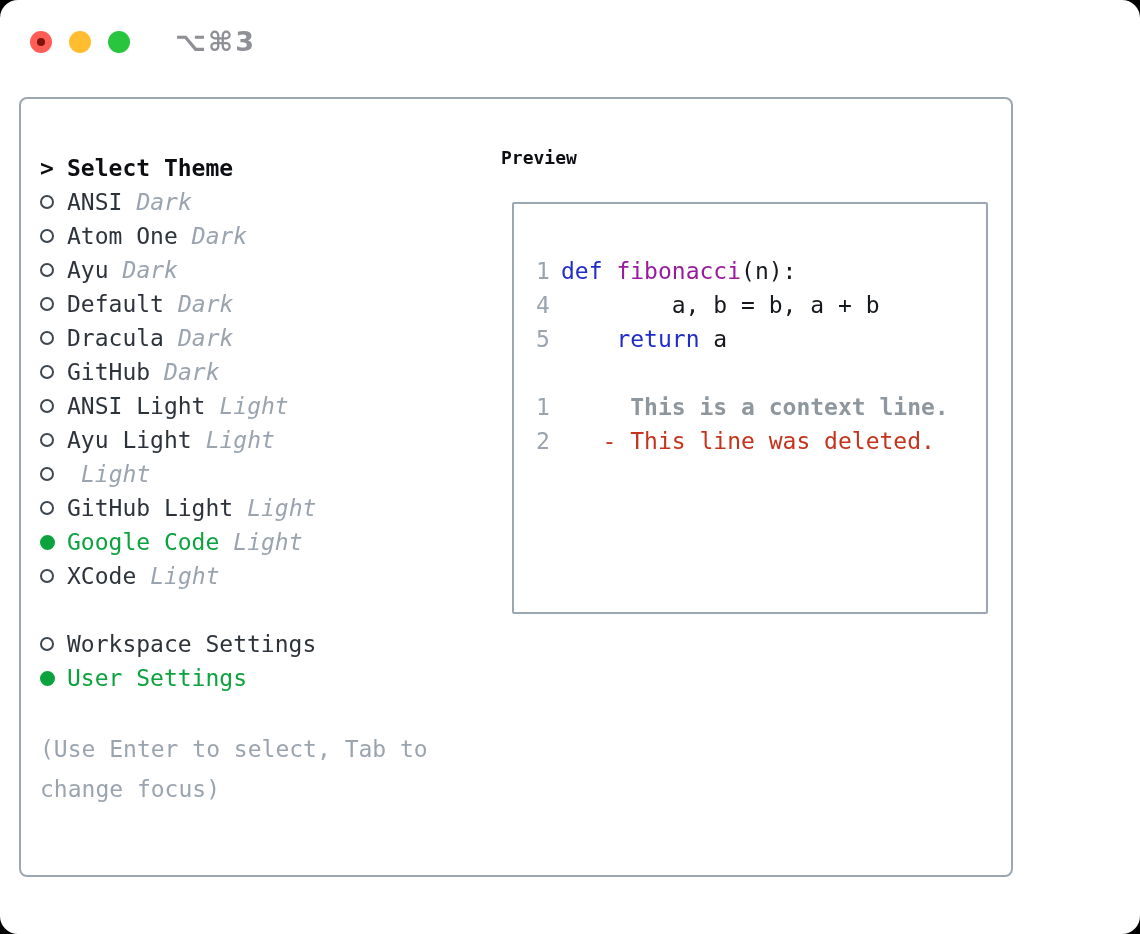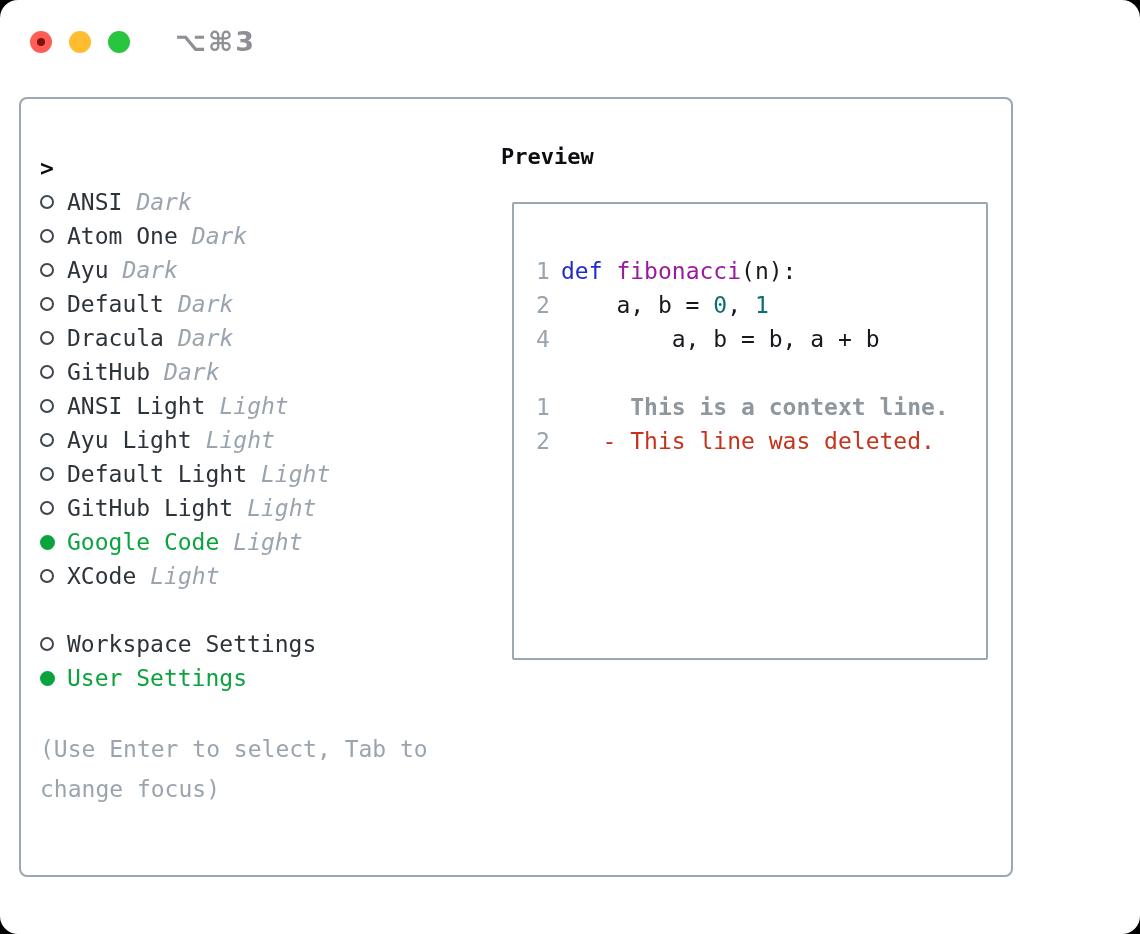--- a/index.html
+++ b/index.html
@@ -50,23 +50,23 @@
   }
   .marker.selected{background:var(--accent-green);border-color:var(--accent-green);width:15px;height:15px;flex-basis:15px;margin-right:12px;}
   .marker.blank{border:none;background:transparent;}
   .cursor{width:27px;flex:0 0 27px;font-weight:700;color:var(--ink-strong);}
   .head-title{font-weight:700;color:var(--ink-strong);}
   .name{color:var(--ink);}
   .name.selected-text{color:var(--accent-green);}
   .variant{color:var(--muted-gray);font-style:italic;margin-left:14px;}
   .hint{width:432px;color:var(--muted-gray);font-size:23px;line-height:40px;}
   
-  .preview-title-row{position:absolute;left:480px;top:40px;height:34px;display:flex;align-items:center;font-size:22px;}
+  .preview-title-row{position:absolute;left:480px;top:48px;height:34px;display:flex;align-items:flex-start;font-size:18px;}
   .preview-box{
-    position:absolute;left:491px;top:103px;width:476px;height:458px;
+    position:absolute;left:491px;top:103px;width:476px;height:412px;
     border:2px solid var(--border-gray);border-radius:2px;background:#fff;
     padding:50px 0 0 22px;overflow:hidden;
   }
   .code-line{height:34px;line-height:34px;font-size:23px;white-space:pre;}
   .lineno{display:inline-block;min-width:14px;margin-right:11px;color:var(--muted-gray);}
   .tok-plain{color:var(--code-ink);}
   .tok-kwd{color:var(--keyword-blue);}
   .tok-fn{color:var(--function-purple);}
   .tok-num{color:var(--number-teal);}
   .tok-ctx{color:var(--ctx-gray);font-weight:bold;}
@@ -86,32 +86,33 @@
       <span class="light yellow"></span>
       <span class="light green"></span>
       <span class="shortcut">⌥⌘3</span>
     </div>
 
     <div class="main-box">
 
       <div class="left-col">
         <div class="row">
           <span class="cursor">&gt;</span>
+          <span class="head-title">Select Theme</span>
         </div>
 
         <div id="theme-list">
             <div class="row"><span class="marker"></span><span class="name">ANSI</span><span class="variant">Dark</span></div>
             <div class="row"><span class="marker"></span><span class="name">Atom One</span><span class="variant">Dark</span></div>
             <div class="row"><span class="marker"></span><span class="name">Ayu</span><span class="variant">Dark</span></div>
             <div class="row"><span class="marker"></span><span class="name">Default</span><span class="variant">Dark</span></div>
             <div class="row"><span class="marker"></span><span class="name">Dracula</span><span class="variant">Dark</span></div>
             <div class="row"><span class="marker"></span><span class="name">GitHub</span><span class="variant">Dark</span></div>
             <div class="row"><span class="marker"></span><span class="name">ANSI Light</span><span class="variant">Light</span></div>
             <div class="row"><span class="marker"></span><span class="name">Ayu Light</span><span class="variant">Light</span></div>
-            <div class="row"><span class="marker"></span><span class="name">Default Light</span><span class="variant">Light</span></div>
+            <div class="row"><span class="marker"></span><span class="variant">Light</span></div>
             <div class="row"><span class="marker"></span><span class="name">GitHub Light</span><span class="variant">Light</span></div>
             <div class="row"><span class="marker selected"></span><span class="name selected-text">Google Code</span><span class="variant">Light</span></div>
             <div class="row"><span class="marker"></span><span class="name">XCode</span><span class="variant">Light</span></div>
           </div>
 
         <div class="row"></div>
 
 
         <div id="apply-list">
             <div class="row"><span class="marker"></span><span class="name">Workspace Settings</span></div>
@@ -123,22 +124,22 @@
         <div class="hint">(Use Enter to select, Tab to change focus)</div>
       </div>
 
       <div class="preview-title-row">
         <span class="head-title">Preview</span>
       </div>
 
       <div class="preview-box">
         <div id="code">
             <div class="code-line"><span class="lineno">1</span><span class="tok-kwd">def</span><span class="tok-plain"> </span><span class="tok-fn">fibonacci</span><span class="tok-plain">(n):</span></div>
-            <div class="code-line"><span class="lineno">2</span><span class="tok-plain">    a, b = </span><span class="tok-num">0</span><span class="tok-plain">, </span><span class="tok-num">1</span></div>
             <div class="code-line"><span class="lineno">4</span><span class="tok-plain">        a, b = b, a + b</span></div>
+            <div class="code-line"><span class="lineno">5</span><span class="tok-plain">    </span><span class="tok-kwd">return</span><span class="tok-plain"> a</span></div>
             <div class="code-line"><span class="lineno"></span></div>
             <div class="code-line"><span class="lineno">1</span><span class="tok-ctx">     This is a context line.</span></div>
             <div class="code-line"><span class="lineno">2</span><span class="tok-del">   - This line was deleted.</span></div>
           </div>
       </div>
 
     </div>
   </div>
 </div>
 

